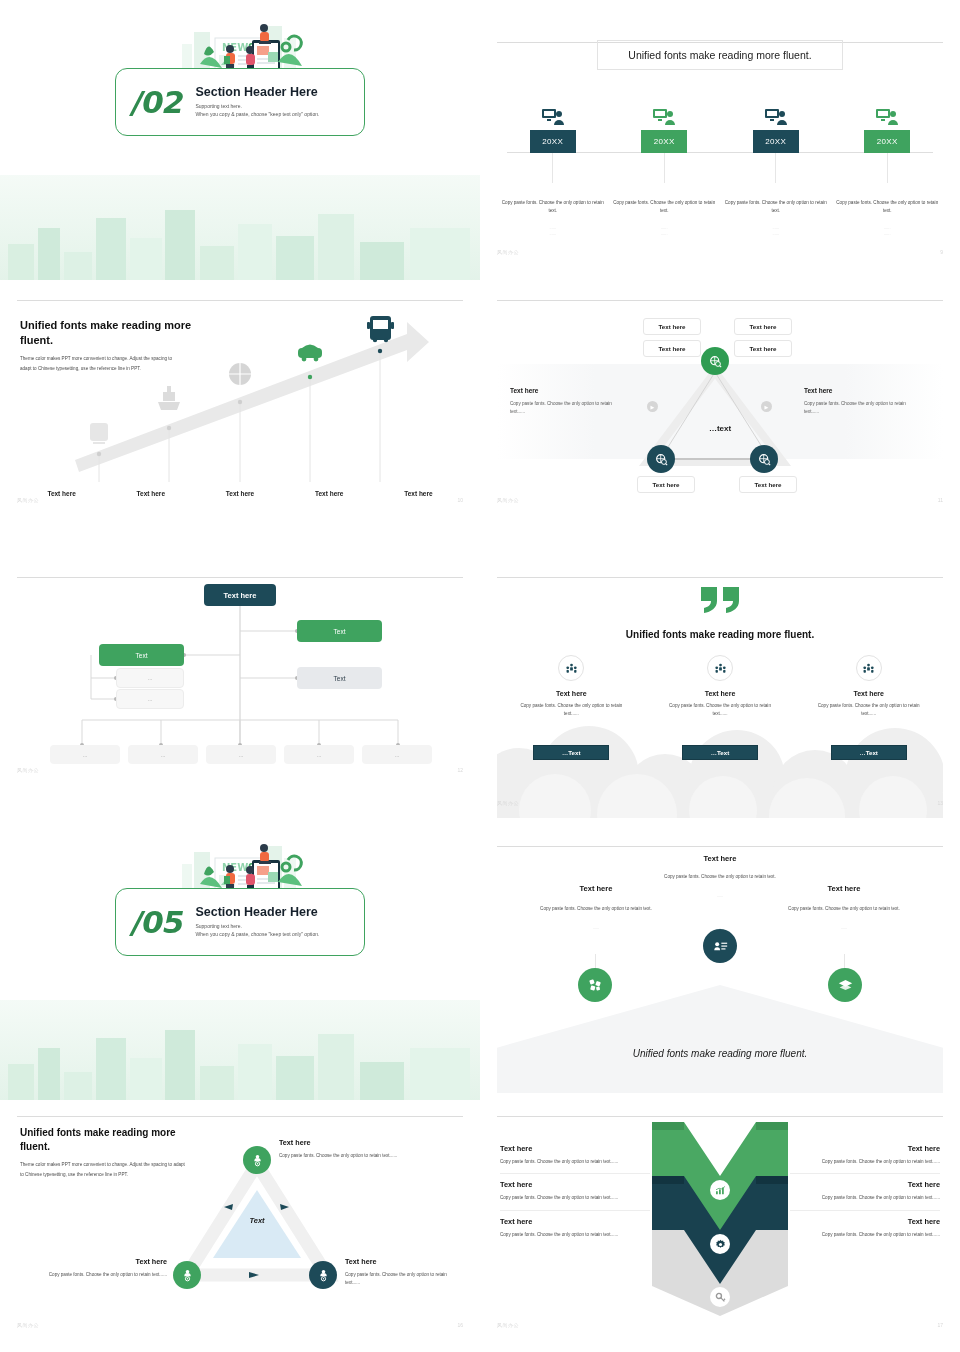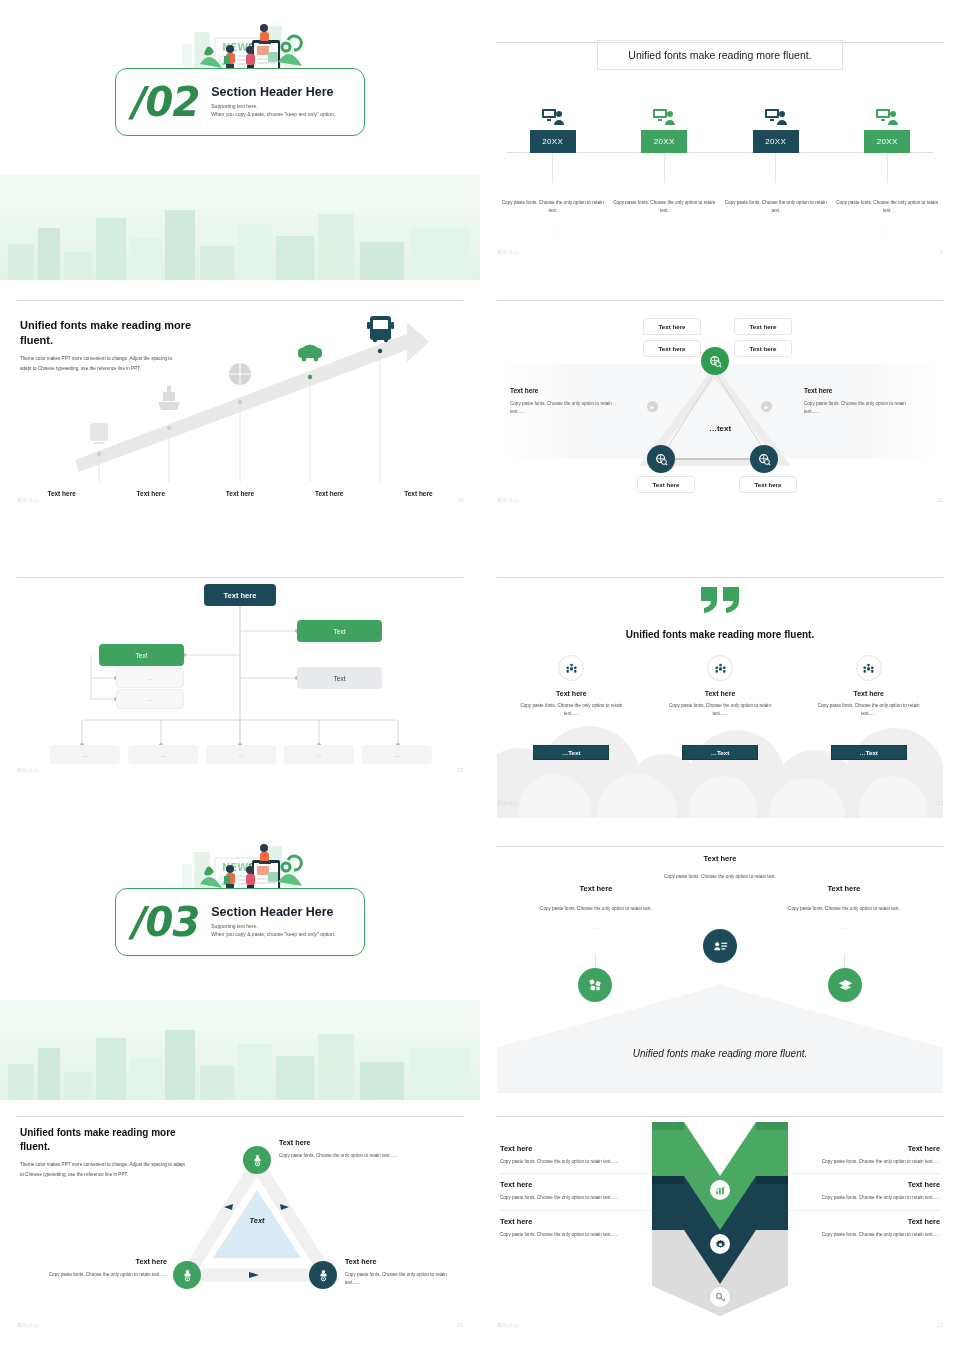--- a/index.html
+++ b/index.html
@@ -74,21 +74,21 @@
   }
   .sec .hero-card {
     position: absolute; left: 50%; transform: translateX(-50%);
     top: 68px; width: 250px; height: 68px;
     border: 1.2px solid #3fa35f; border-radius: 12px;
     background: #fff;
     display: flex; align-items: center; padding: 0 8px 0 16px;
   }
   .sec .num {
     font-family: "DejaVu Sans", sans-serif;
-    font-weight: 700; font-size: 40px; color: #2f8a4e;
+    font-weight: 700; font-size: 31px; color: #2f8a4e;
     letter-spacing: -1px; line-height: 1;
     margin-right: 12px; font-style: italic;
   }
   .sec .htitle { font-size: 12.5px; font-weight: 700; color: #15202b; margin-bottom: 4px; }
   .sec .hsub { font-size: 5px; color: #555; line-height: 1.55; }
 
   
   .tl-title-box {
     position: absolute; left: 50%; transform: translateX(-50%); top: 28px;
     width: 246px; height: 30px; border: 1px solid #e3e3e3;
@@ -651,21 +651,21 @@
         <rect x="87" y="47" width="7" height="8" fill="#16323f"></rect>
         <path d="M44 36 q4 -14 10 -2 q-5 6 -10 2z" fill="#3fa35f"></path>
         <path d="M40 46 q10 -16 22 4 z" fill="#5cc07e"></path>
         <path d="M118 44 q12 -18 24 4 z" fill="#5cc07e"></path>
         <path d="M128 22 a7 7 0 1 1 6 10" fill="none" stroke="#3fa35f" stroke-width="3"></path>
         <circle cx="126" cy="29" r="4" fill="none" stroke="#3fa35f" stroke-width="3"></circle>
         <rect x="34" y="50" width="94" height="4" fill="#d8efe2"></rect>
       </svg>
     </div>
     <div class="hero-card" style="top:58px">
-      <div class="num">/03</div>
+      <div class="num">/05</div>
       <div>
         <div class="htitle">Section Header Here</div>
         <div class="hsub">Supporting text here.</div>
         <div class="hsub">When you copy &amp; paste, choose "keep text only" option.</div>
       </div>
     </div>
   </div>
 
   <div class="slide r4">
     <div class="slide-inner">

